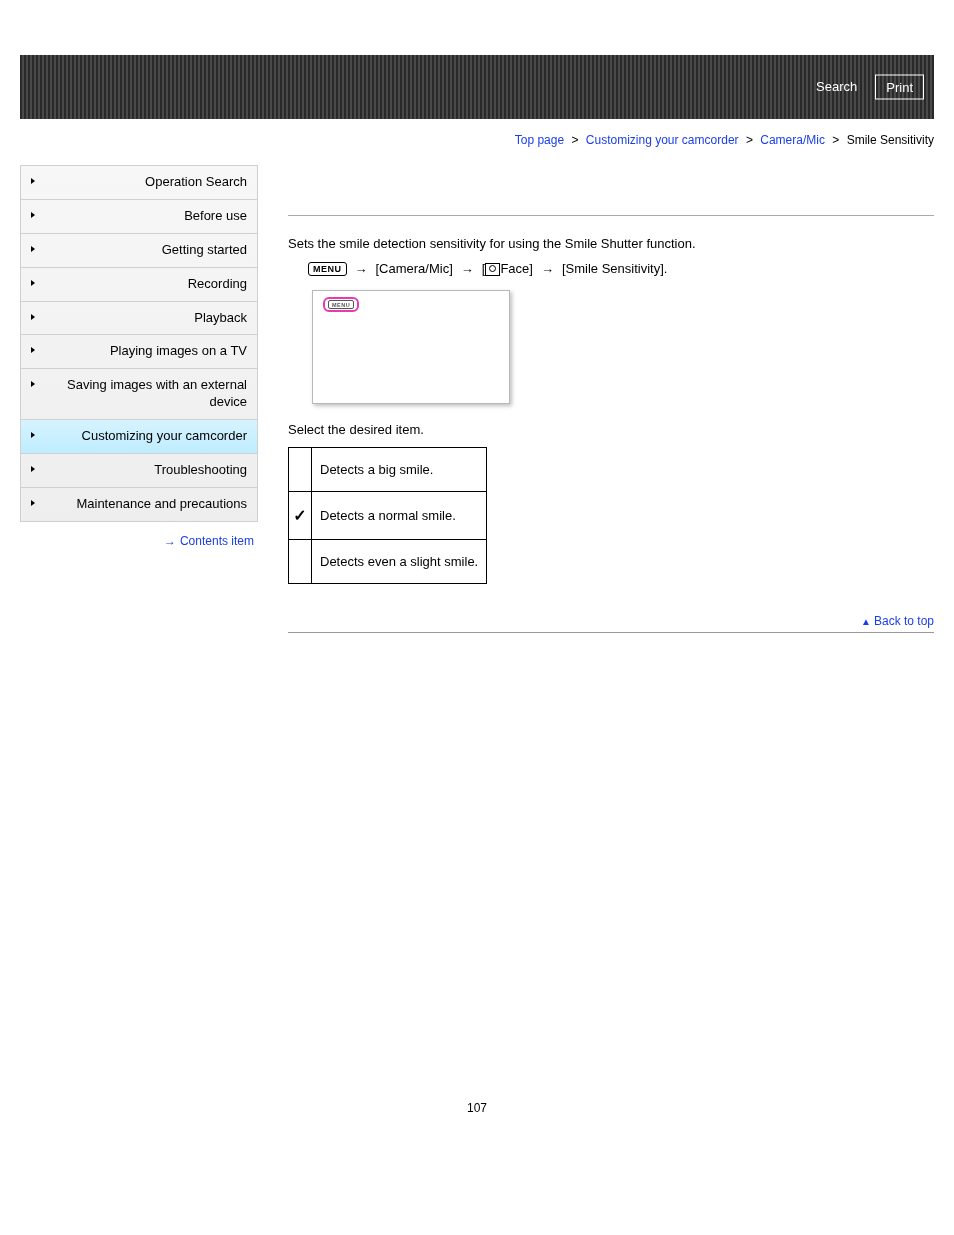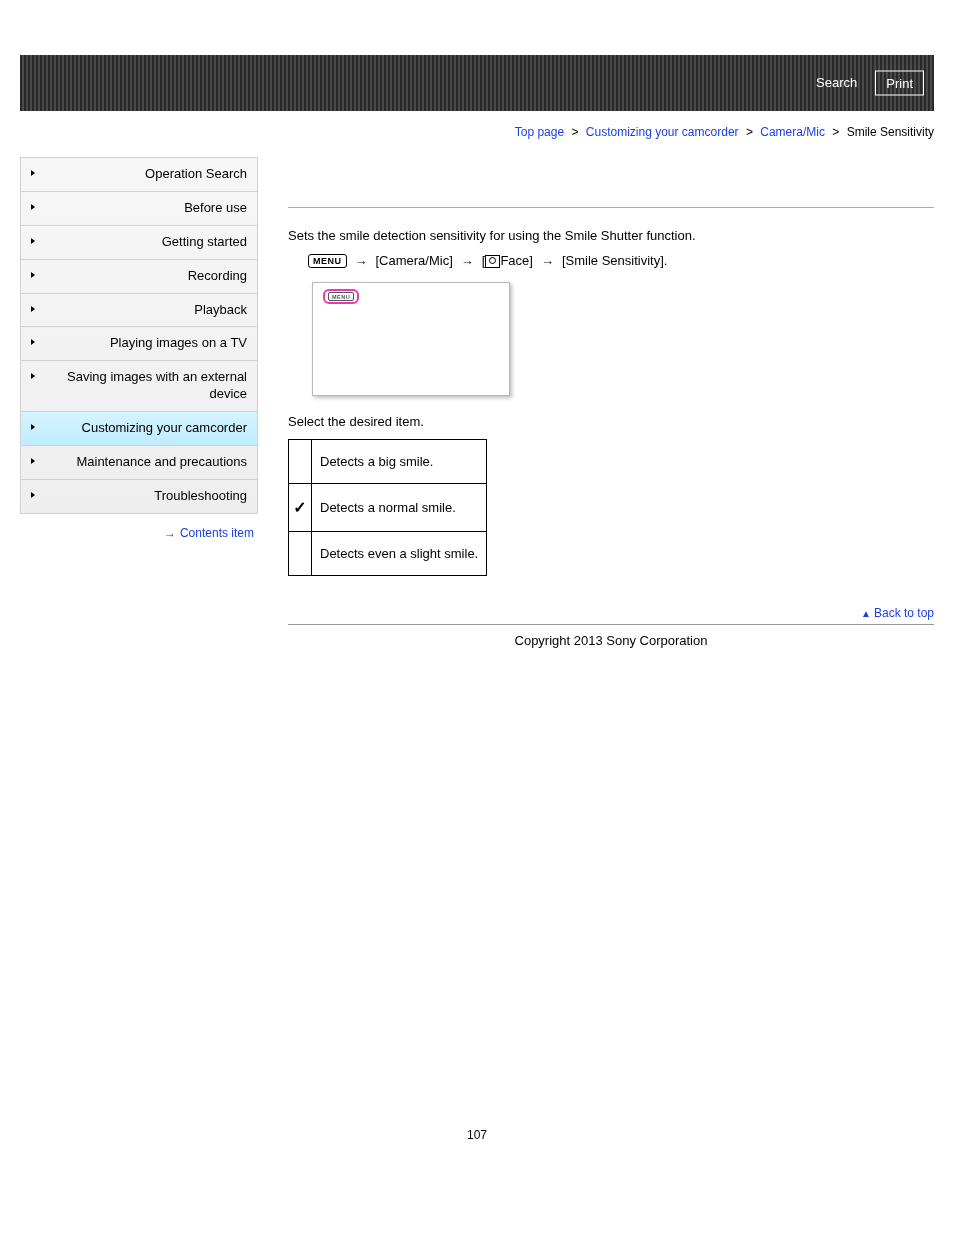--- a/index.html
+++ b/index.html
@@ -10,21 +10,21 @@
     background: #fff;
   }
   .page {
     width: 954px;
     margin: 0 auto;
     box-sizing: border-box;
     padding: 0 20px;
   }
   .header-bar {
     margin-top: 55px;
-    height: 56px;
+    height: 64px;
     background: repeating-linear-gradient(
       to right,
       #292929 0px, #292929 2px,
       #4a4a4a 2px, #4a4a4a 4px
     );
     background-color: #333;
     position: relative;
   }
   .header-buttons {
     position: absolute;
@@ -251,22 +251,22 @@
     <div class="sidebar">
       <ul id="sidebar-list">
           <li>Operation Search</li>
           <li>Before use</li>
           <li>Getting started</li>
           <li>Recording</li>
           <li>Playback</li>
           <li>Playing images on a TV</li>
           <li>Saving images with an external device</li>
           <li class="active">Customizing your camcorder</li>
+          <li>Troubleshooting</li>
           <li>Maintenance and precautions</li>
-          <li>Troubleshooting</li>
         </ul>
       <div class="contents-list">
         <span class="arrow">→</span><a href="#">Contents item</a>
       </div>
     </div>
 
     <div class="main">
       <hr class="top">
       <p>Sets the smile detection sensitivity for using the Smile Shutter function.</p>
 
@@ -302,19 +302,18 @@
               <td class="mark"></td>
               <td>Detects even a slight smile.</td>
             </tr>
           </tbody>
       </table>
 
       <div class="back-to-top">
         <span class="tri">▲</span><a href="#">Back to top</a>
       </div>
       <hr class="footer-line">
-      <div class="copyright">Copyright 2013 Sony Corporation</div>
     </div>
 
   </div>
 
   <div class="page-num">107</div>
 </div>
 
 </body></html>

